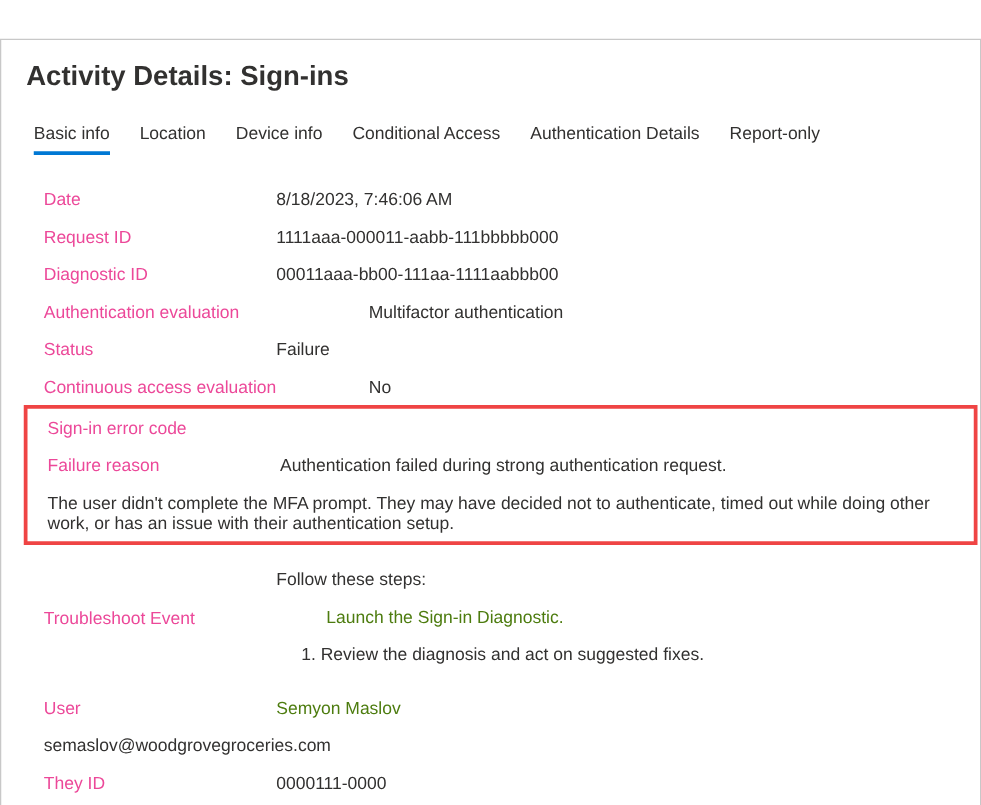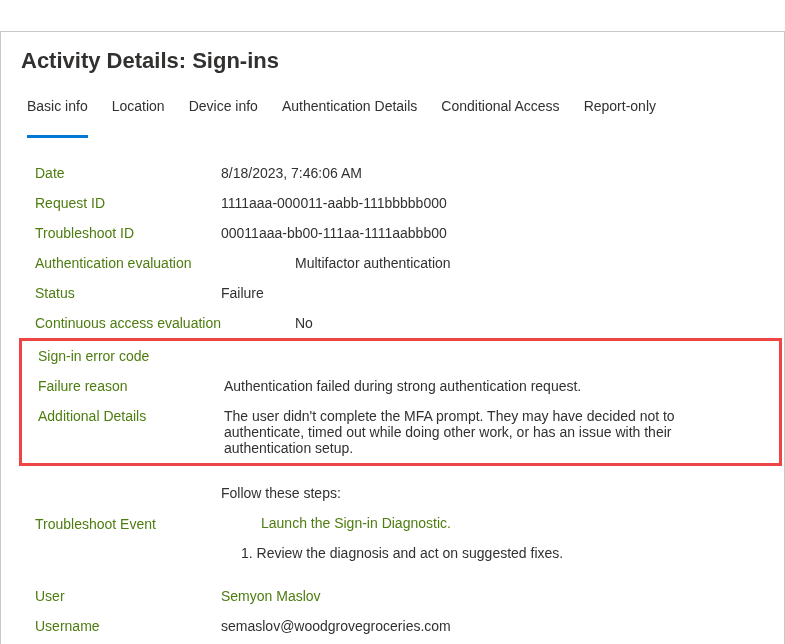--- a/index.html
+++ b/index.html
@@ -25,46 +25,46 @@
     .tabs {
       display: flex;
       gap: 24px;
       padding: 0 0 0 26px;
       border-bottom: none;
       margin-bottom: 20px;
     }
     .tab {
       font-size: 14px;
       color: #323130;
-      padding-bottom: 21px;
+      padding-bottom: 7px;
       cursor: pointer;
     }
     .tab.active {
       color: #323130;
       border-bottom: 3px solid #0078d4;
       font-weight: 400;
     }
     .rows {
       padding: 0 0 0 0;
     }
     .row {
       display: flex;
       align-items: flex-start;
       padding: 7px 0 7px 34px;
       font-size: 14px;
     }
     .row .label {
       width: 186px;
       flex-shrink: 0;
-      color: #4d7c0f;
+      color: #ec4899;
     }
     .row .value {
       flex: 1;
       color: #323130;
-      padding-right: 24px;
+      padding-right: 8px;
     }
     .highlight-box {
       border: 3px solid #ef4444;
       margin: 0 2px 0 18px;
     }
     .highlight-box .row {
       padding-left: 16px;
     }
     .highlight-box .row .label {
       width: 186px;
@@ -98,39 +98,39 @@
 </head>
 <body>
 
 <div class="panel">
   <h1 class="title">Activity Details: Sign-ins</h1>
 
   <div class="tabs">
     <div class="tab active">Basic info</div>
     <div class="tab">Location</div>
     <div class="tab">Device info</div>
+    <div class="tab">Conditional Access</div>
     <div class="tab">Authentication Details</div>
-    <div class="tab">Conditional Access</div>
     <div class="tab">Report-only</div>
   </div>
 
   <div class="rows">
 
     <div class="row">
       <div class="label">Date</div>
       <div class="value">8/18/2023, 7:46:06 AM</div>
     </div>
 
     <div class="row">
       <div class="label">Request ID</div>
       <div class="value">1111aaa-000011-aabb-111bbbbb000</div>
     </div>
 
     <div class="row">
-      <div class="label">Troubleshoot ID</div>
+      <div class="label">Diagnostic ID</div>
       <div class="value">00011aaa-bb00-111aa-1111aabbb00</div>
     </div>
 
     <div class="row">
       <div class="label" style="width:260px">Authentication evaluation</div>
       <div class="value">Multifactor authentication</div>
     </div>
 
     <div class="row">
       <div class="label">Status</div>
@@ -144,41 +144,39 @@
 
     <div class="highlight-box">
       <div class="row">
         <div class="label">Sign-in error code</div>
       </div>
       <div class="row">
         <div class="label">Failure reason</div>
         <div class="value">Authentication failed during strong authentication request.</div>
       </div>
       <div class="row">
-        <div class="label">Additional Details</div>
         <div class="value">The user didn't complete the MFA prompt. They may have decided not to authenticate, timed out while doing other work, or has an issue with their authentication setup.</div>
       </div>
     </div>
 
     <div class="row troubleshoot">
       <div class="label">Troubleshoot Event</div>
       <div class="value troubleshoot-value">
         <div class="follow">Follow these steps:</div>
         <div class="launch"><span class="link">Launch the Sign-in Diagnostic.</span></div>
         <div class="step">1. Review the diagnosis and act on suggested fixes.</div>
       </div>
     </div>
 
     <div class="row">
       <div class="label">User</div>
       <div class="value"><span class="link">Semyon Maslov</span></div>
     </div>
 
     <div class="row">
-      <div class="label">Username</div>
       <div class="value">semaslov@woodgrovegroceries.com</div>
     </div>
 
     <div class="row">
       <div class="label">They ID</div>
       <div class="value">0000111-0000</div>
     </div>
 
   </div>
 </div>

